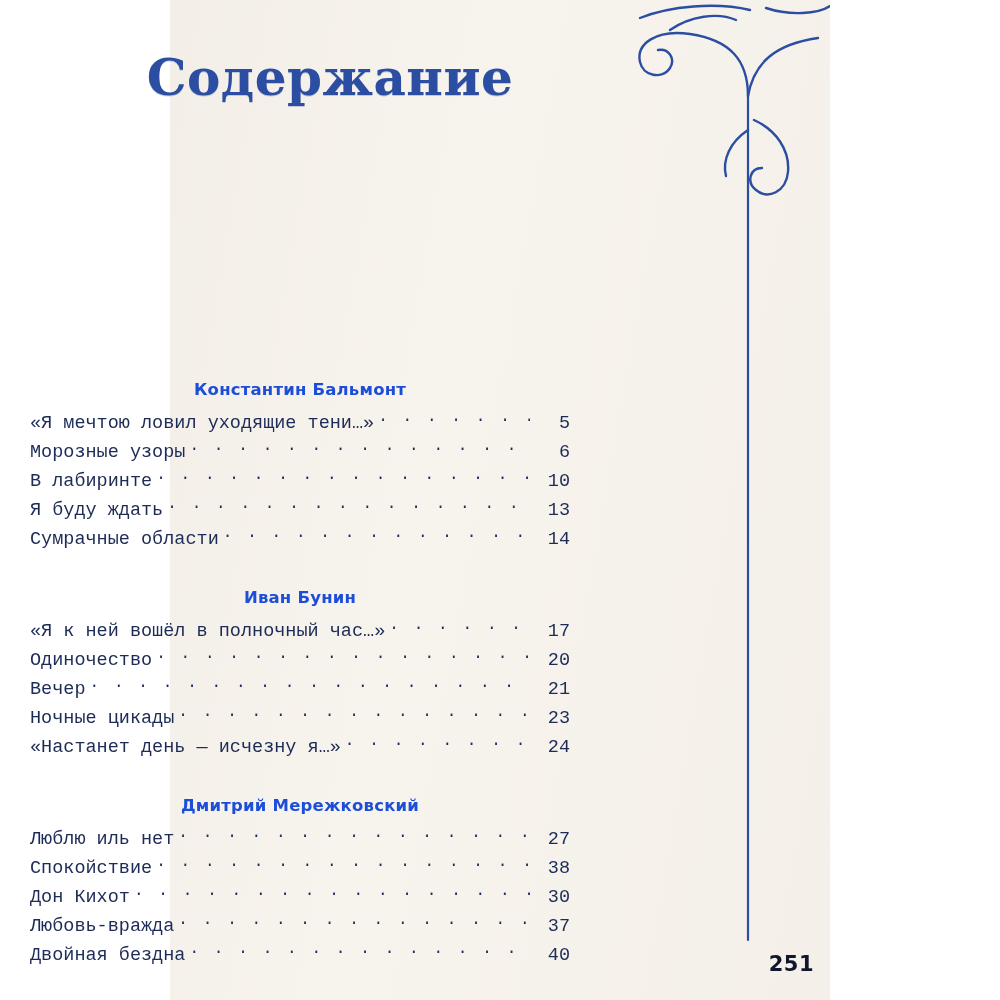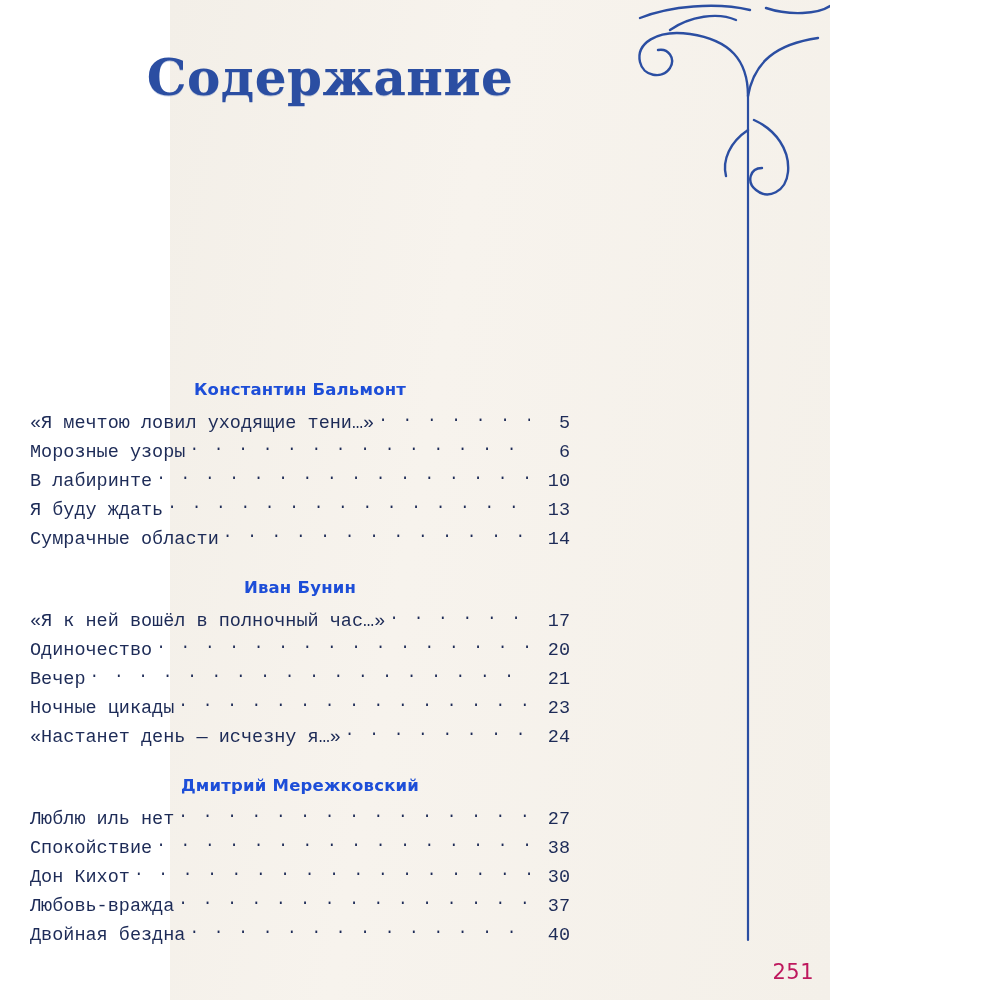--- a/index.html
+++ b/index.html
@@ -67,21 +67,21 @@
   }
   .section-title {
     color: #1d4ed8;
     font-family: "DejaVu Sans", sans-serif;
     font-weight: bold;
     font-size: 16.5px;
     text-align: center;
     margin: 0 0 10px 0;
     letter-spacing: 0.2px;
   }
-  .section + .section { margin-top: 24px; }
+  .section + .section { margin-top: 34px; }
   .entry {
     display: flex;
     align-items: flex-end;
     color: #1d2b57;
     font-family: Liberation Mono, monospace;
     font-size: 18.5px;
     line-height: 29px;
     white-space: nowrap;
   }
   .entry .etitle { flex: 0 0 auto; }
@@ -98,24 +98,24 @@
   }
   .entry .epage {
     flex: 0 0 36px;
     text-align: right;
     color: #1d2b57;
   }
   
   #folio {
     position: absolute;
     right: 66px;
-    bottom: 16px;
-    color: #be185d;
+    bottom: 24px;
+    color: #0f172a;
     font-family: "DejaVu Sans", sans-serif;
-    font-weight: normal;
+    font-weight: bold;
     font-size: 21px;
     letter-spacing: 0.5px;
   }
 </style>
 </head>
 <body>
 
 <div id="page">
 
   <div id="sheet"></div>

